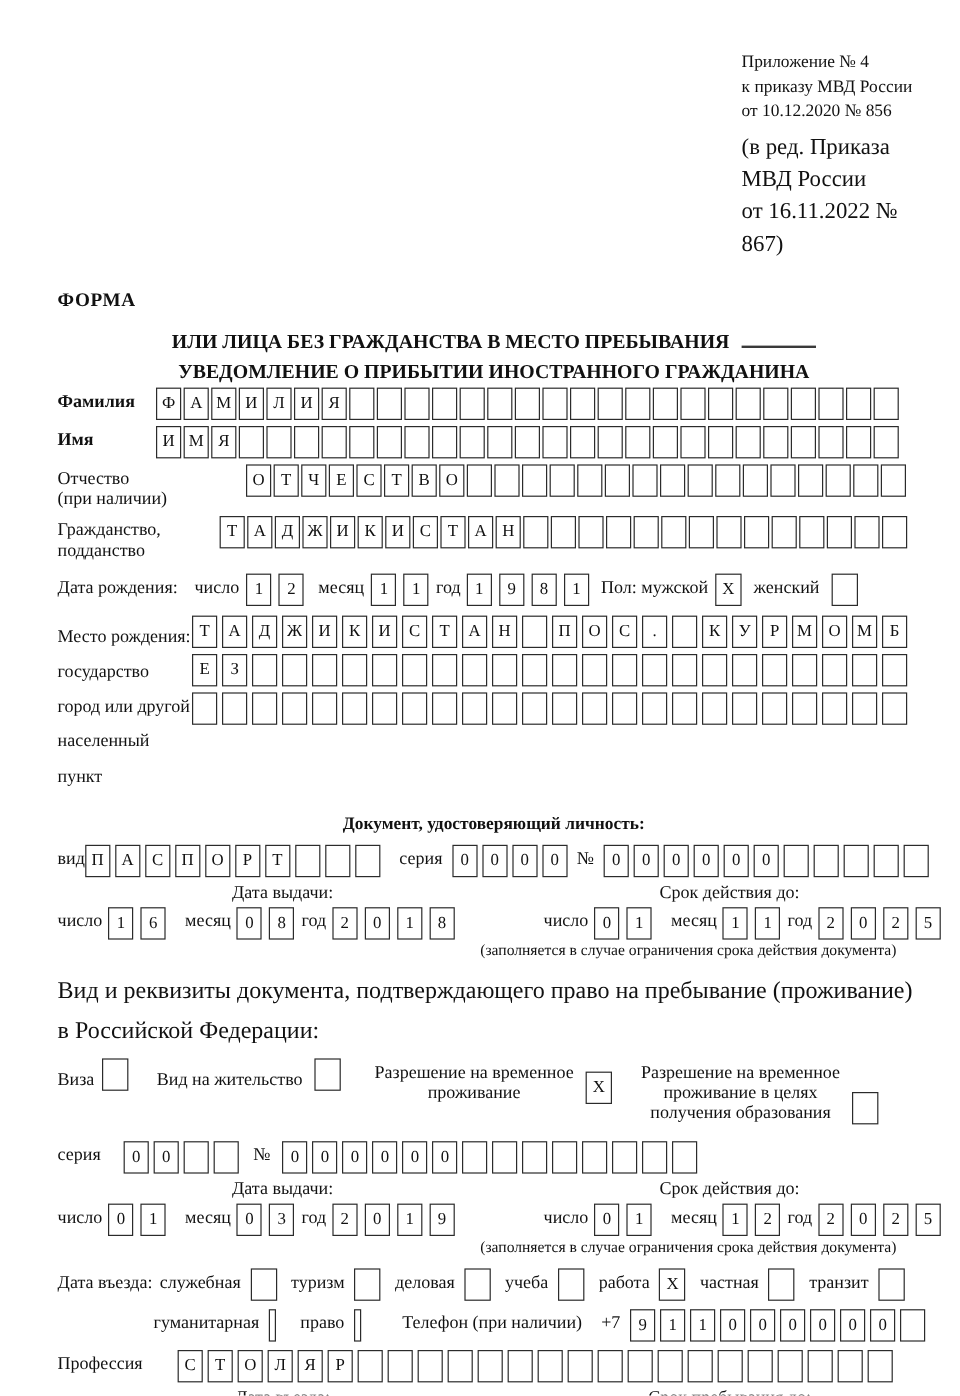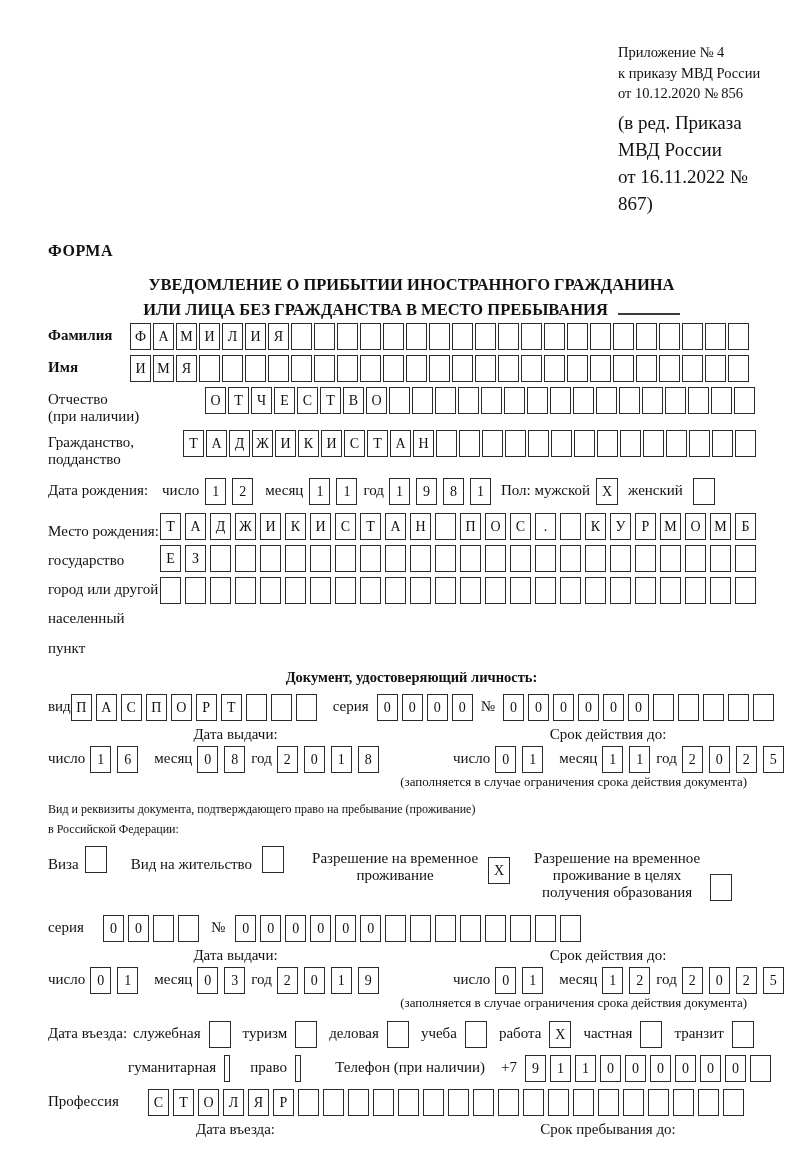--- a/index.html
+++ b/index.html
@@ -39,32 +39,32 @@
   .lab { flex:0 0 auto; padding-top:4px; }
   .preline { white-space:pre-line; }
   .w82 { width:82px;font-weight:bold; } .w100 { width:100px; } .w112 { width:112px; }
   .w135 { width:135px; } .w157 { width:157px; }
 
   .inline-lab { padding-top:4px; }
   .dlab { padding-top:4px; display:inline-block; }
 
   .group-rows .boxes { display:block; margin-bottom:5px; }
 
-  .doc-heading { text-align:center; font-weight:bold; font-size:14.5px; margin:6px 0 8px; }
+  .doc-heading { text-align:center; font-weight:bold; font-size:14.5px; margin:16px 0 8px; }
 
   .dates-flex { display:flex; margin-top:8px; }
   .dates-left { width:375px; }
   .dates-right { margin-left:30px; width:310px; }
   .dtitle { text-align:center; font-size:15px; margin-bottom:3px; }
   .drow { display:flex; align-items:flex-start; white-space:nowrap; }
   .drow .dlab { margin-right:5px; }
   .drow .ml { margin-left:10px; }
   .footnote { text-align:right; padding-right:28px; font-size:13px; margin:1px 0 10px; }
 
-  .intro { font-size:12px; line-height:1.65; margin:10px 0 6px; }
+  .intro { font-size:20px; line-height:1.65; margin:10px 0 6px; }
 
   .opts { display:flex; align-items:flex-start; margin:2px 0 10px; }
   .opt { display:flex; align-items:flex-end; }
   .opt .olab { padding-top:4px; }
   .opt .center { text-align:center; }
   .opt .checkbox { margin-left:10px; }
 
   .purpose-row { display:flex; align-items:flex-start; margin-bottom:7px; white-space:nowrap; }
   .purpose-row .plab { padding-top:4px; }
   .purpose-row .checkbox { margin-left:8px; }
@@ -79,22 +79,22 @@
   <div class="appendix">
     <div>Приложение № 4</div>
     <div>к приказу МВД России</div>
     <div>от 10.12.2020 № 856</div>
     <div class="sub first">(в ред. Приказа МВД России</div>
     <div class="sub">от 16.11.2022 № 867)</div>
   </div>
   <div class="forma">ФОРМА</div>
 
   <div class="title">
+    <div><span>ИЛИ ЛИЦА БЕЗ ГРАЖДАНСТВА В МЕСТО ПРЕБЫВАНИЯ</span><span class="blank-line"></span></div>
     <div>УВЕДОМЛЕНИЕ О ПРИБЫТИИ ИНОСТРАННОГО ГРАЖДАНИНА</div>
-    <div><span>ИЛИ ЛИЦА БЕЗ ГРАЖДАНСТВА В МЕСТО ПРЕБЫВАНИЯ</span><span class="blank-line"></span></div>
   </div>
 
 
   <div class="row">
     <div class="lab w82">Фамилия</div>
     <div class="boxes"><span class="cell">Ф</span><span class="cell">А</span><span class="cell">М</span><span class="cell">И</span><span class="cell">Л</span><span class="cell">И</span><span class="cell">Я</span><span class="cell"></span><span class="cell"></span><span class="cell"></span><span class="cell"></span><span class="cell"></span><span class="cell"></span><span class="cell"></span><span class="cell"></span><span class="cell"></span><span class="cell"></span><span class="cell"></span><span class="cell"></span><span class="cell"></span><span class="cell"></span><span class="cell"></span><span class="cell"></span><span class="cell"></span><span class="cell"></span><span class="cell"></span><span class="cell"></span></div>
   </div>
 
   <div class="row">
     <div class="lab w82">Имя</div>

